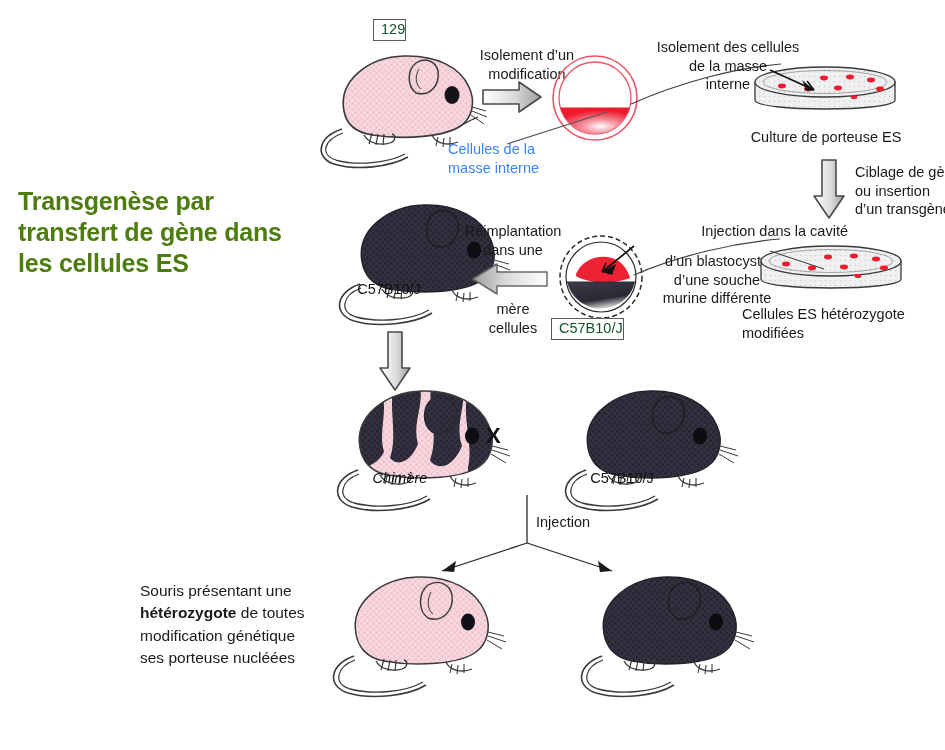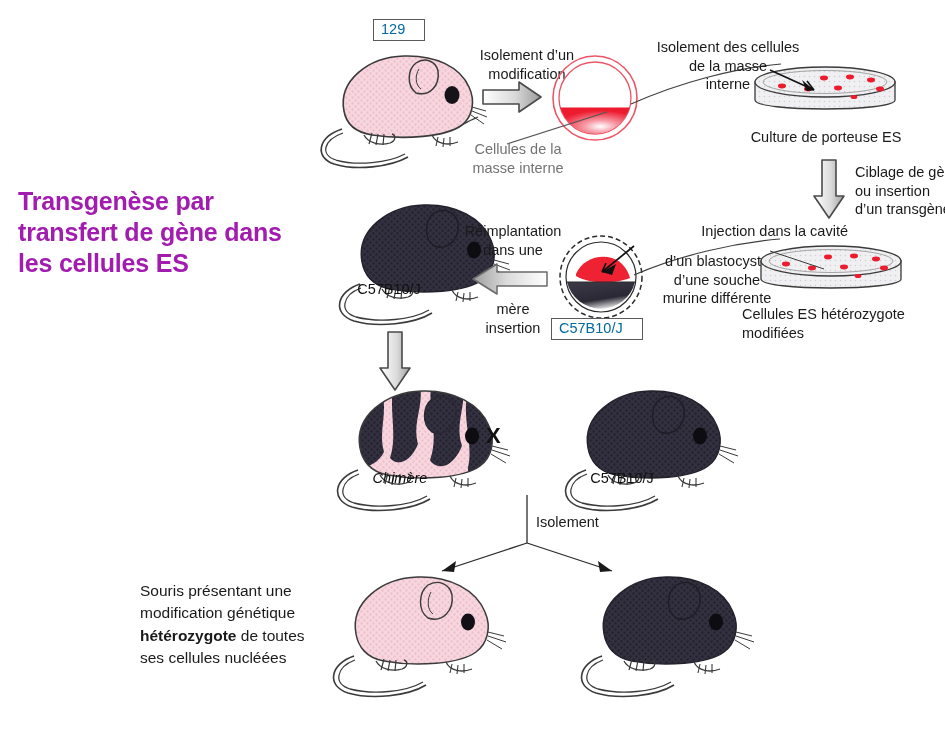--- a/index.html
+++ b/index.html
@@ -2,24 +2,24 @@
 <html><head>
 <meta charset="utf-8">
 <style>
   html,body{margin:0;padding:0;background:#ffffff;}
   body{width:945px;height:750px;position:relative;overflow:hidden;
        font-family:"Liberation Sans", sans-serif;color:#111;}
   .abs{position:absolute;}
   .txt{font-size:14.5px;line-height:1.28;color:#1a1a1a;white-space:pre-line;}
   .txt.center{text-align:center;}
   #title{left:18px;top:186px;width:300px;font-size:25px;font-weight:bold;
-         line-height:1.24;color:#a21caf;letter-spacing:-0.2px;}
-  .redtxt{color:#737373;font-size:14.5px;line-height:1.28;text-align:center;white-space:pre-line;}
-  .boxlbl{border:1.6px solid #5a5a5a;background:#fff;padding:1px 19px 2px 7px;
-          font-size:14.5px;color:#0369a1;display:inline-block;line-height:1.15;}
+         line-height:1.24;color:#4d7c0f;letter-spacing:-0.2px;}
+  .redtxt{color:#3b82f6;font-size:14.5px;line-height:1.28;white-space:pre-line;}
+  .boxlbl{border:1.6px solid #5a5a5a;background:#fff;padding:1px 0 2px 7px;
+          font-size:14.5px;color:#14532d;display:inline-block;line-height:1.15;}
   .bigx{font-size:22px;font-weight:bold;color:#111;}
   svg{display:block;overflow:visible;}
   .mouselbl{font-size:14.5px;color:#111;text-align:center;}
 </style>
 </head>
 <body>
 
 <div class="abs txt" id="title">Transgenèse par transfert de gène dans les cellules ES</div>
 
 <div class="abs" style="left:373px;top:19px;">
@@ -176,21 +176,21 @@
       <linearGradient id="gArrL" x1="1" y1="0" x2="0" y2="0">
         <stop offset="0%" stop-color="#ffffff"></stop>
           <stop offset="55%" stop-color="#dadada"></stop>
           <stop offset="100%" stop-color="#9e9e9e"></stop>
       </linearGradient>
     </defs>
     <path d="M76 10 L26 10 L26 2 L2 17 L26 32 L26 24 L76 24 Z" fill="url(#gArrL)" stroke="#6a6a6a" stroke-width="1.5" stroke-linejoin="round"></path>
   </svg>
 </div>
 <div class="abs txt center" style="left:468px;top:300px;width:90px;">mère
-insertion</div>
+cellules</div>
 
 <div class="abs" style="left:556px;top:232px;">
   <svg width="90" height="90" viewBox="0 0 90 90">
     <defs>
       <linearGradient id="darkIcm" x1="0.3" y1="0" x2="0.7" y2="1">
         <stop offset="0%" stop-color="#3a3845"></stop>
           <stop offset="62%" stop-color="#2a2834"></stop>
           <stop offset="100%" stop-color="#ffffff"></stop>
       </linearGradient>
     </defs>
@@ -292,21 +292,21 @@
 
 <div class="abs" style="left:382px;top:495px;">
   <svg width="290" height="80" viewBox="0 0 290 80">
     <path d="M145 0 L145 48" stroke="#2b2b2b" stroke-width="1.3" fill="none"></path>
     <path d="M145 48 L60 76" stroke="#2b2b2b" stroke-width="1.3" fill="none"></path>
     <path d="M145 48 L230 76" stroke="#2b2b2b" stroke-width="1.3" fill="none"></path>
     <path d="M60 76 L74 66 L72 77 Z" fill="#1a1a1a"></path>
     <path d="M230 76 L216 66 L218 77 Z" fill="#1a1a1a"></path>
   </svg>
 </div>
-<div class="abs txt" style="left:536px;top:513px;">Isolement</div>
+<div class="abs txt" style="left:536px;top:513px;">Injection</div>
 
 <div class="abs" style="left:324px;top:568px;">
   <svg width="186" height="145" viewBox="0 0 186 145">
     <path d="M30 88 C6 96 2 118 24 125 C48 132 84 128 102 117" fill="none" stroke="#3a3a3a" stroke-width="1.6"></path>
     <path d="M31 92 C12 99 9 116 26 121 C49 127 82 124 99 114" fill="none" stroke="#3a3a3a" stroke-width="1.3"></path>
     <path d="M32 66 C26 34 58 10 94 9 C126 8 152 22 161 44 C168 60 163 76 152 84 C136 96 92 99 60 93 C42 90 34 78 32 66 Z" fill="url(#pinkPat)" stroke="#3a3a3a" stroke-width="1.5"></path>
     <path d="M104 17 C95 24 93 42 104 50 C119 55 130 42 128 27 C126 16 114 11 104 17 Z" fill="url(#pinkPat)" stroke="#3a3a3a" stroke-width="1.4"></path>
     <path d="M107 24 C103 31 103 42 109 46" fill="none" stroke="#3a3a3a" stroke-width="1"></path>
     <ellipse cx="144" cy="54" rx="7" ry="8.5" fill="#121016"></ellipse>
     <path d="M164 64 L180 68 M164 68 L182 74 M163 72 L178 81" stroke="#3a3a3a" stroke-width="1" fill="none"></path>
@@ -327,16 +327,16 @@
     <path d="M164 64 L180 68 M164 68 L182 74 M163 72 L178 81" stroke="#3a3a3a" stroke-width="1" fill="none"></path>
     <path d="M52 93 C56 101 68 104 78 101 C84 99 84 93 80 92" fill="none" stroke="#3a3a3a" stroke-width="1.3"></path>
     <path d="M60 91 L57 102 M66 92 L64 103 M72 92 L71 103" stroke="#3a3a3a" stroke-width="1.2"></path>
     <path d="M122 94 C126 103 138 105 148 101" fill="none" stroke="#3a3a3a" stroke-width="1.3"></path>
     <path d="M128 96 L126 105 M134 97 L133 106 M140 96 L140 105" stroke="#3a3a3a" stroke-width="1.1"></path>
   </svg>
 </div>
 
 <div class="abs" style="left:140px;top:580px;width:230px;font-size:15.5px;line-height:1.45;color:#1a1a1a;">
   <div>Souris présentant une</div>
+  <div><b>hétérozygote</b><span> de toutes</span></div>
   <div>modification génétique</div>
-  <div><b>hétérozygote</b><span> de toutes</span></div>
-  <div>ses cellules nucléées</div>
+  <div>ses porteuse nucléées</div>
 </div>
 
 </body></html>

